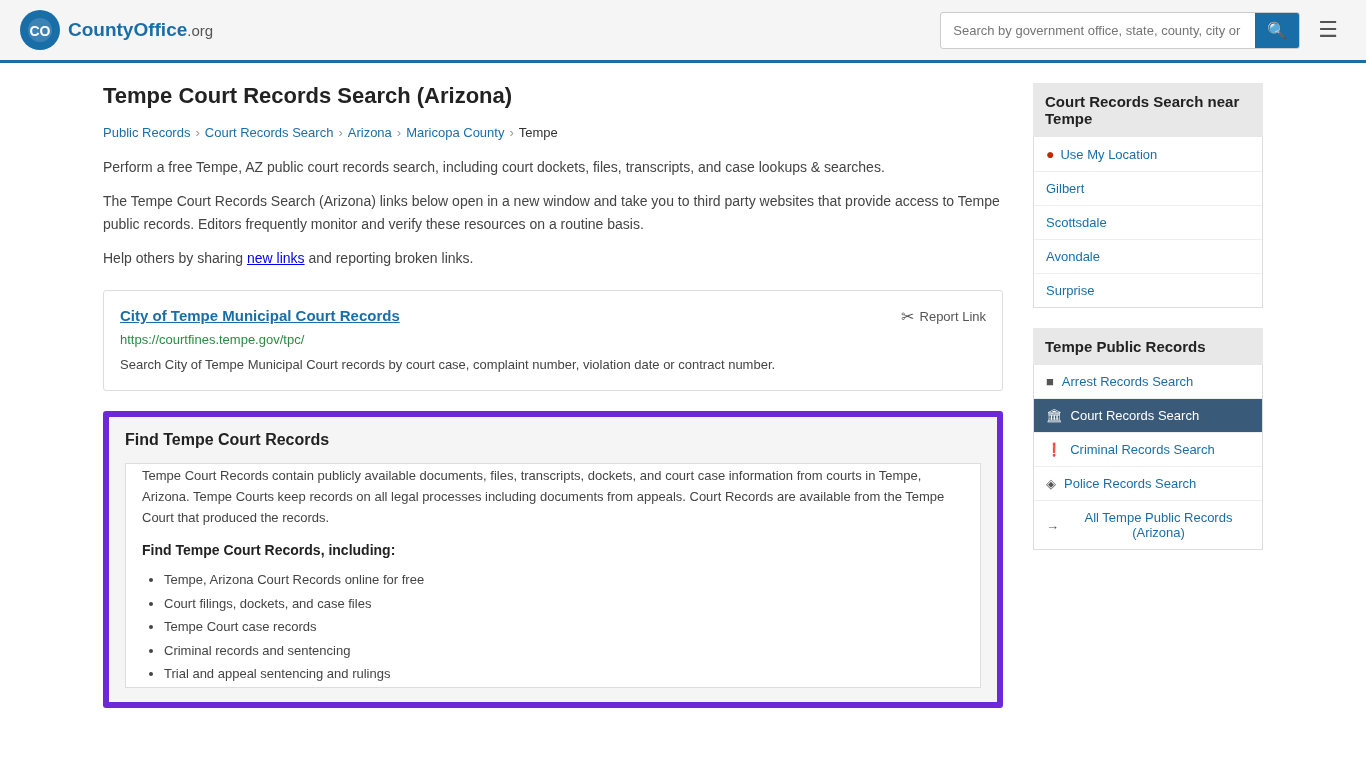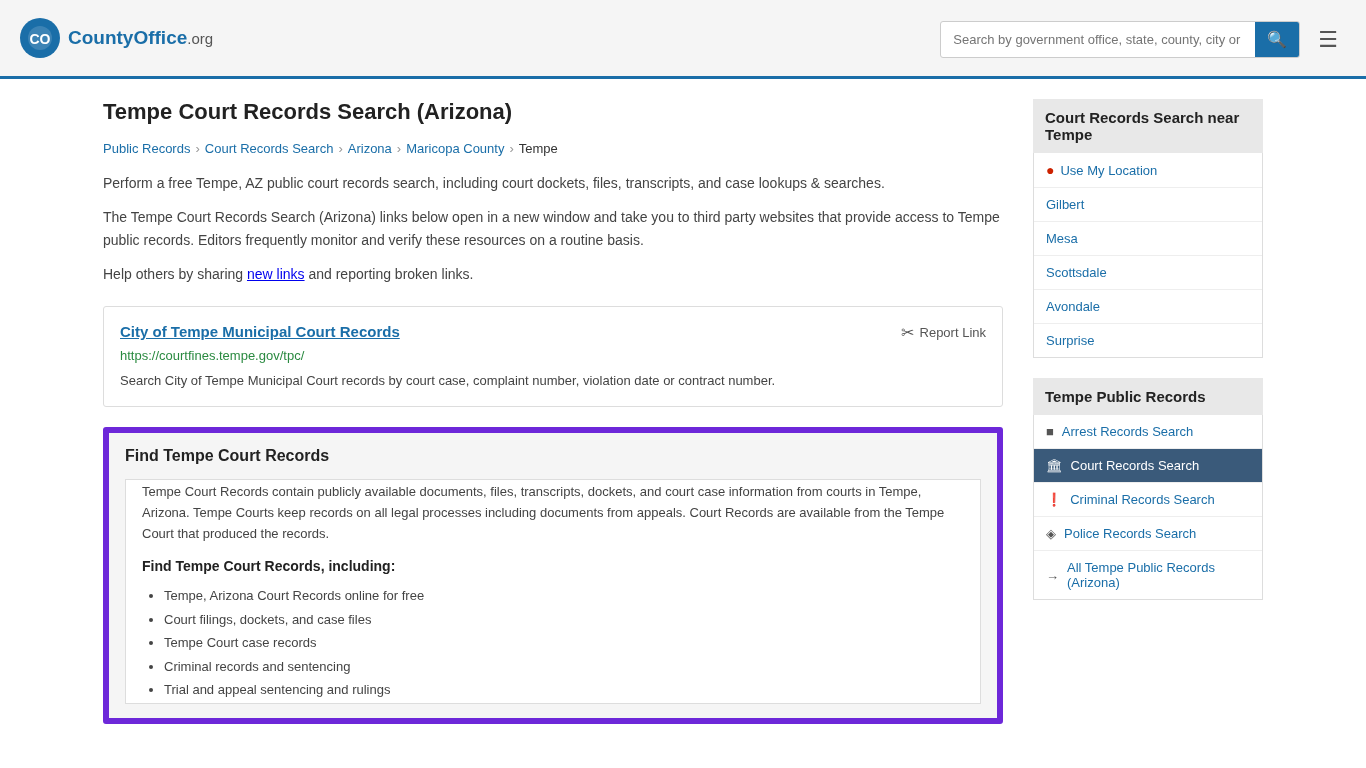--- a/index.html
+++ b/index.html
@@ -2,23 +2,23 @@
 <html><head>
   <meta charset="utf-8">
   <style>
     * { margin: 0; padding: 0; box-sizing: border-box; }
     body { font-family: Arial, sans-serif; font-size: 14px; color: #333; background: #fff; }
 
     
     .header {
       background: #f5f5f5;
       border-bottom: 3px solid #1a6ea8;
-      padding: 18px 20px;
-      display: flex;
-      align-items: flex-end;
+      padding: 10px 20px;
+      display: flex;
+      align-items: center;
       justify-content: space-between;
     }
     .logo-area {
       display: flex;
       align-items: center;
       gap: 8px;
     }
     .logo-icon {
       width: 40px;
       height: 40px;
@@ -202,20 +202,21 @@
       border: 1px solid #ddd;
       border-top: none;
     }
     .sidebar-item {
       padding: 9px 12px;
       border-bottom: 1px solid #eee;
       display: flex;
       align-items: center;
       gap: 8px;
       cursor: pointer;
+      text-align: center;
     }
     .sidebar-item:last-child { border-bottom: none; }
     .sidebar-item a {
       color: #1a6ea8;
       text-decoration: none;
       font-size: 13px;
     }
     .sidebar-item.active {
       background: #3a5a7a;
     }
@@ -329,23 +330,20 @@
       <div class="sidebar-title">Court Records Search near Tempe</div>
       <div class="sidebar-list">
         <div class="use-location">
           <span class="location-dot">●</span>
           <a href="#">Use My Location</a>
         </div>
         <div class="sidebar-item">
           <a href="#">Gilbert</a>
         </div>
         <div class="sidebar-item">
-          <a href="#">Mesa</a>
-        </div>
-        <div class="sidebar-item">
           <a href="#">Scottsdale</a>
         </div>
         <div class="sidebar-item">
           <a href="#">Avondale</a>
         </div>
         <div class="sidebar-item">
           <a href="#">Surprise</a>
         </div>
       </div>
     </div>

